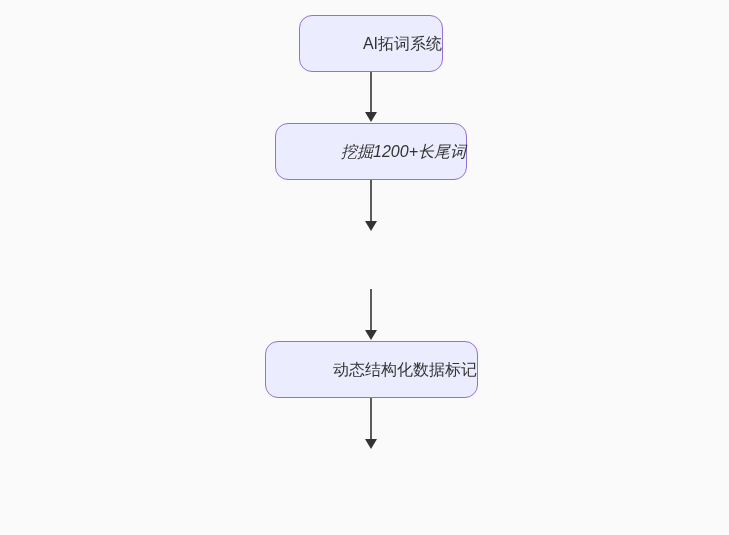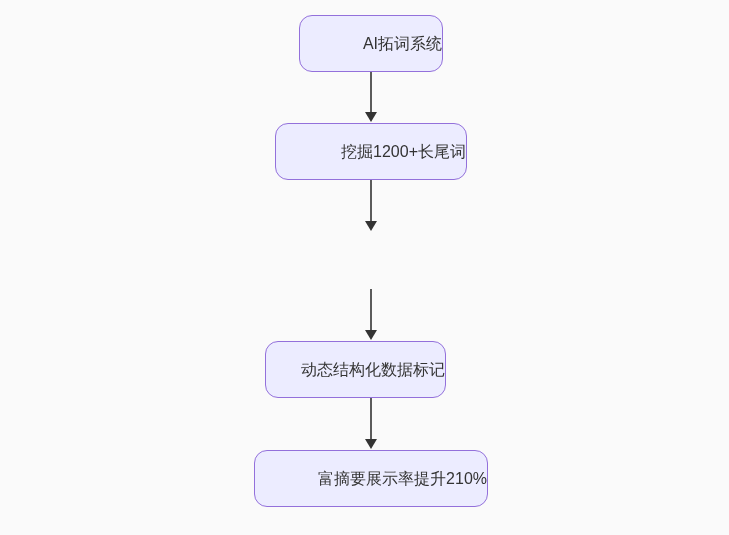--- a/index.html
+++ b/index.html
@@ -25,23 +25,23 @@
     color: var(--text-color, #333333);
     font-size: 16px;
     line-height: 1;
     display: flex;
     align-items: center;
     justify-content: flex-end;
     white-space: nowrap;
   }
   
   .n1 { left: 299px; top: 15px;  width: 144px; height: 57px; }
-  .n2 { left: 275px; top: 123px; width: 192px; height: 57px; }
+  .n2 { left: 275px; top: 123px; width: 192px; height: 57px; font-style: italic; }
   .n3 { left: 261px; top: 232px; width: 222px; height: 57px; }
-  .n4 { left: 265px; top: 341px; width: 181px; height: 57px; }
+  .n4 { left: 265px; top: 341px; width: 213px; height: 57px; }
   .n5 { left: 254px; top: 450px; width: 234px; height: 57px; }
 
   .arrow {
     position: absolute;
     left: 365px;          
     width: 12px;
     display: flex;
     flex-direction: column;
     align-items: center;
   }
@@ -95,17 +95,14 @@
 
   <div class="flow-node n4">
     <span>动态结构化数据标记</span>
   </div>
 
   <div class="arrow a4">
     <div class="line"></div>
     <div class="head"></div>
   </div>
 
-  <div class="flow-node n5">
-    <span>富摘要展示率提升210%</span>
-  </div>
 
 </div>
 
 </body></html>

